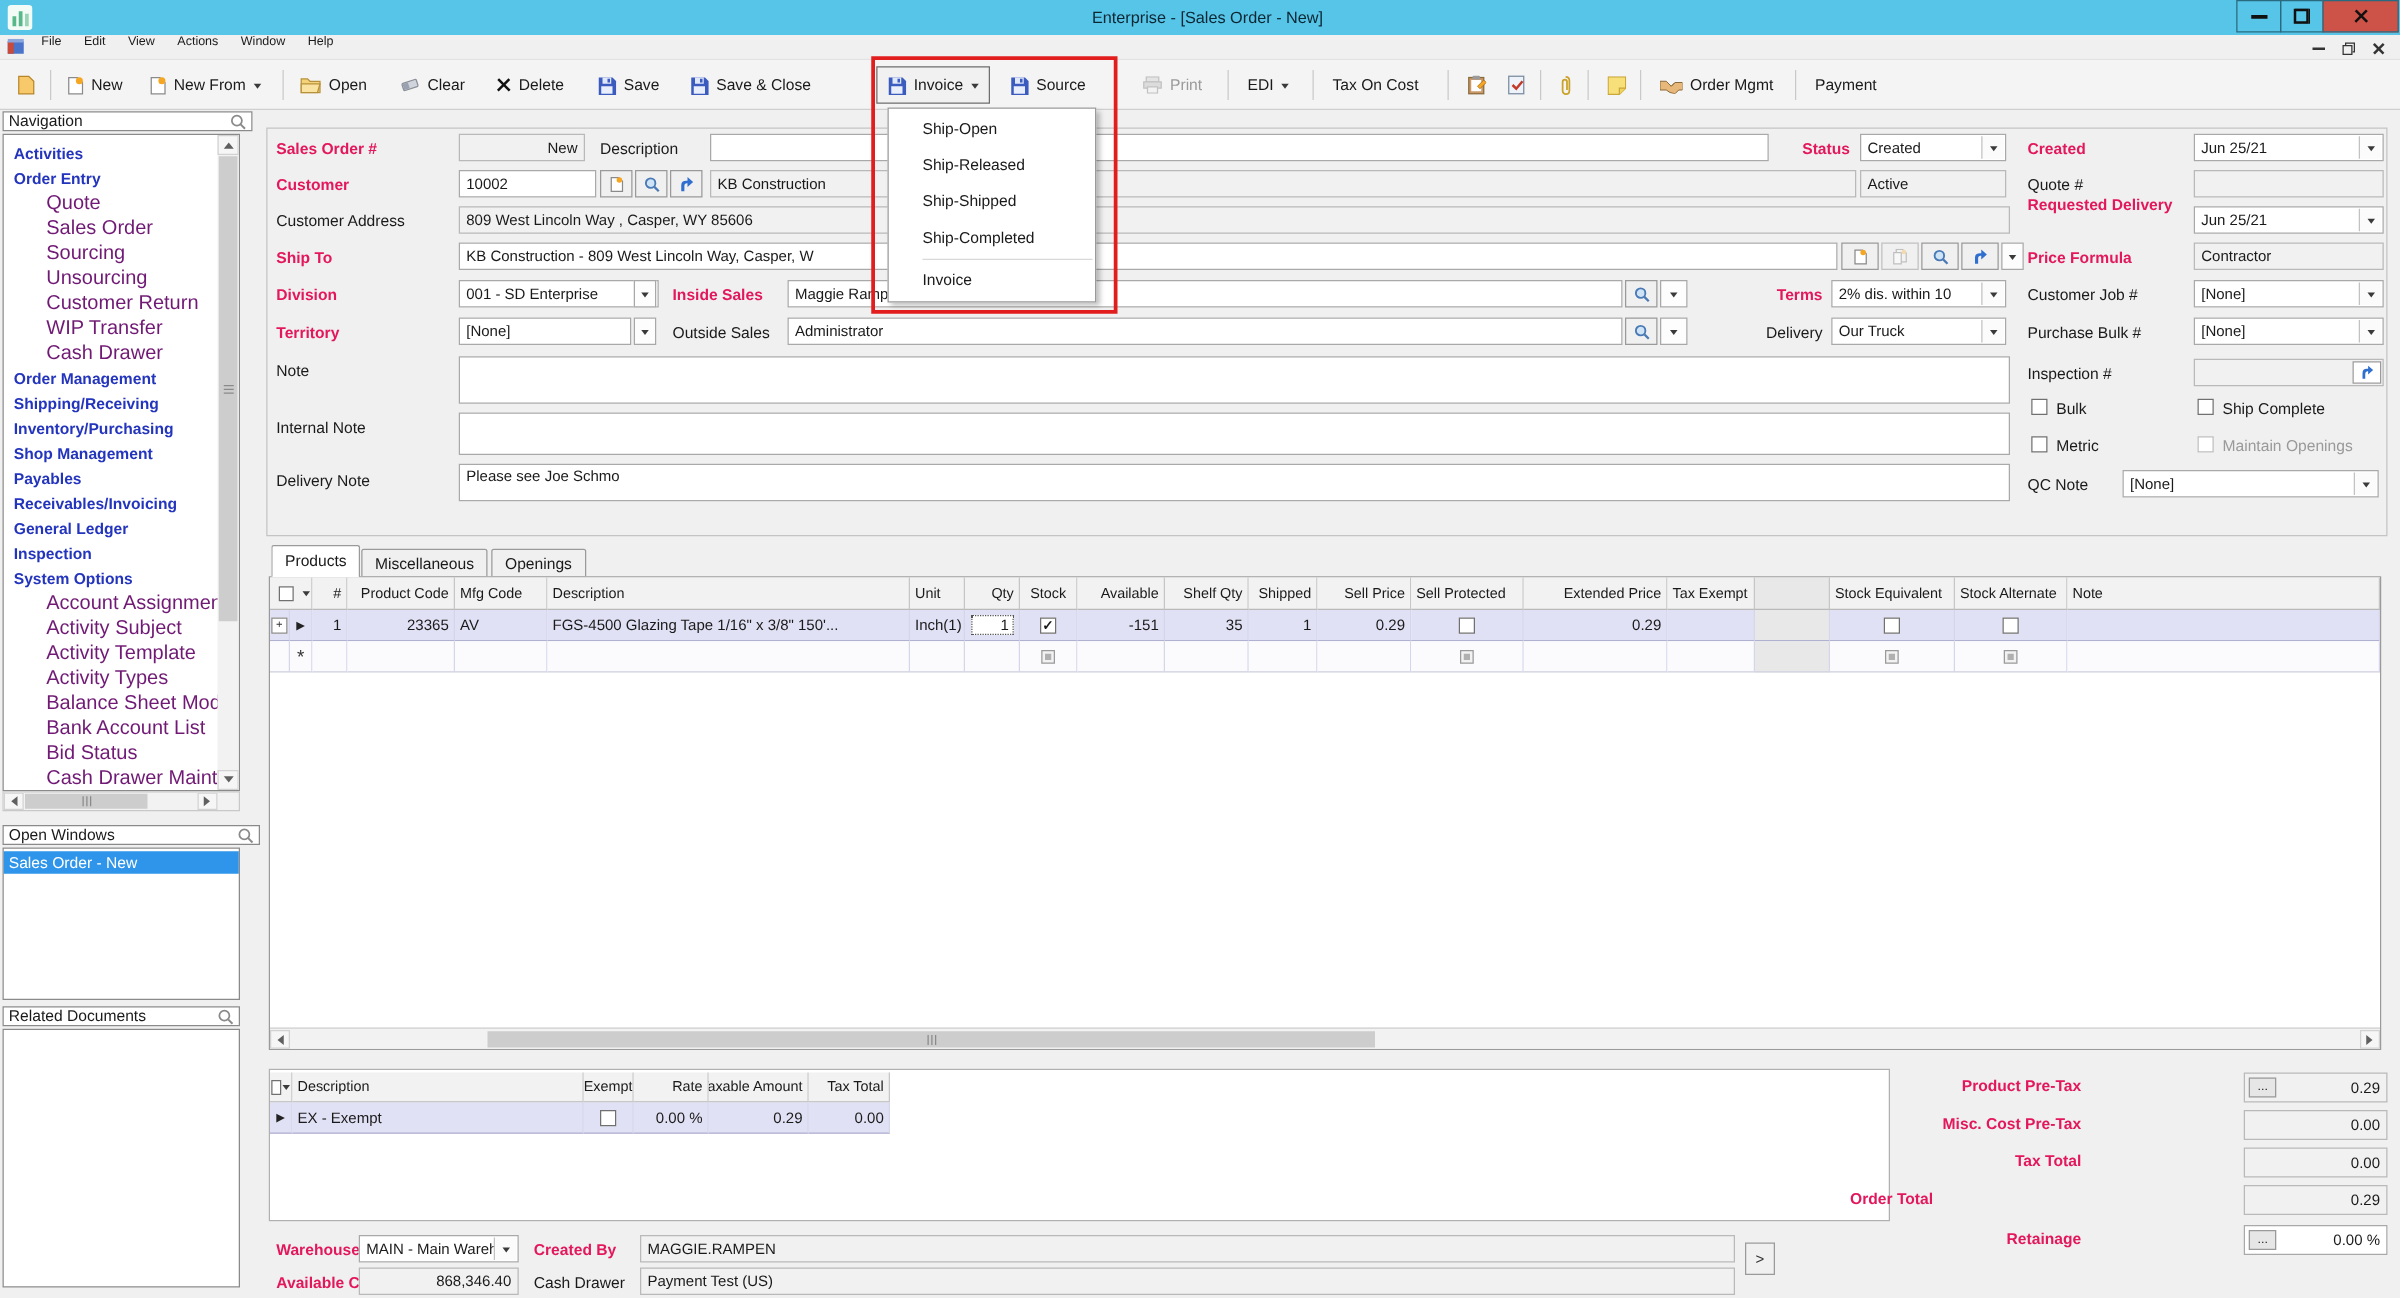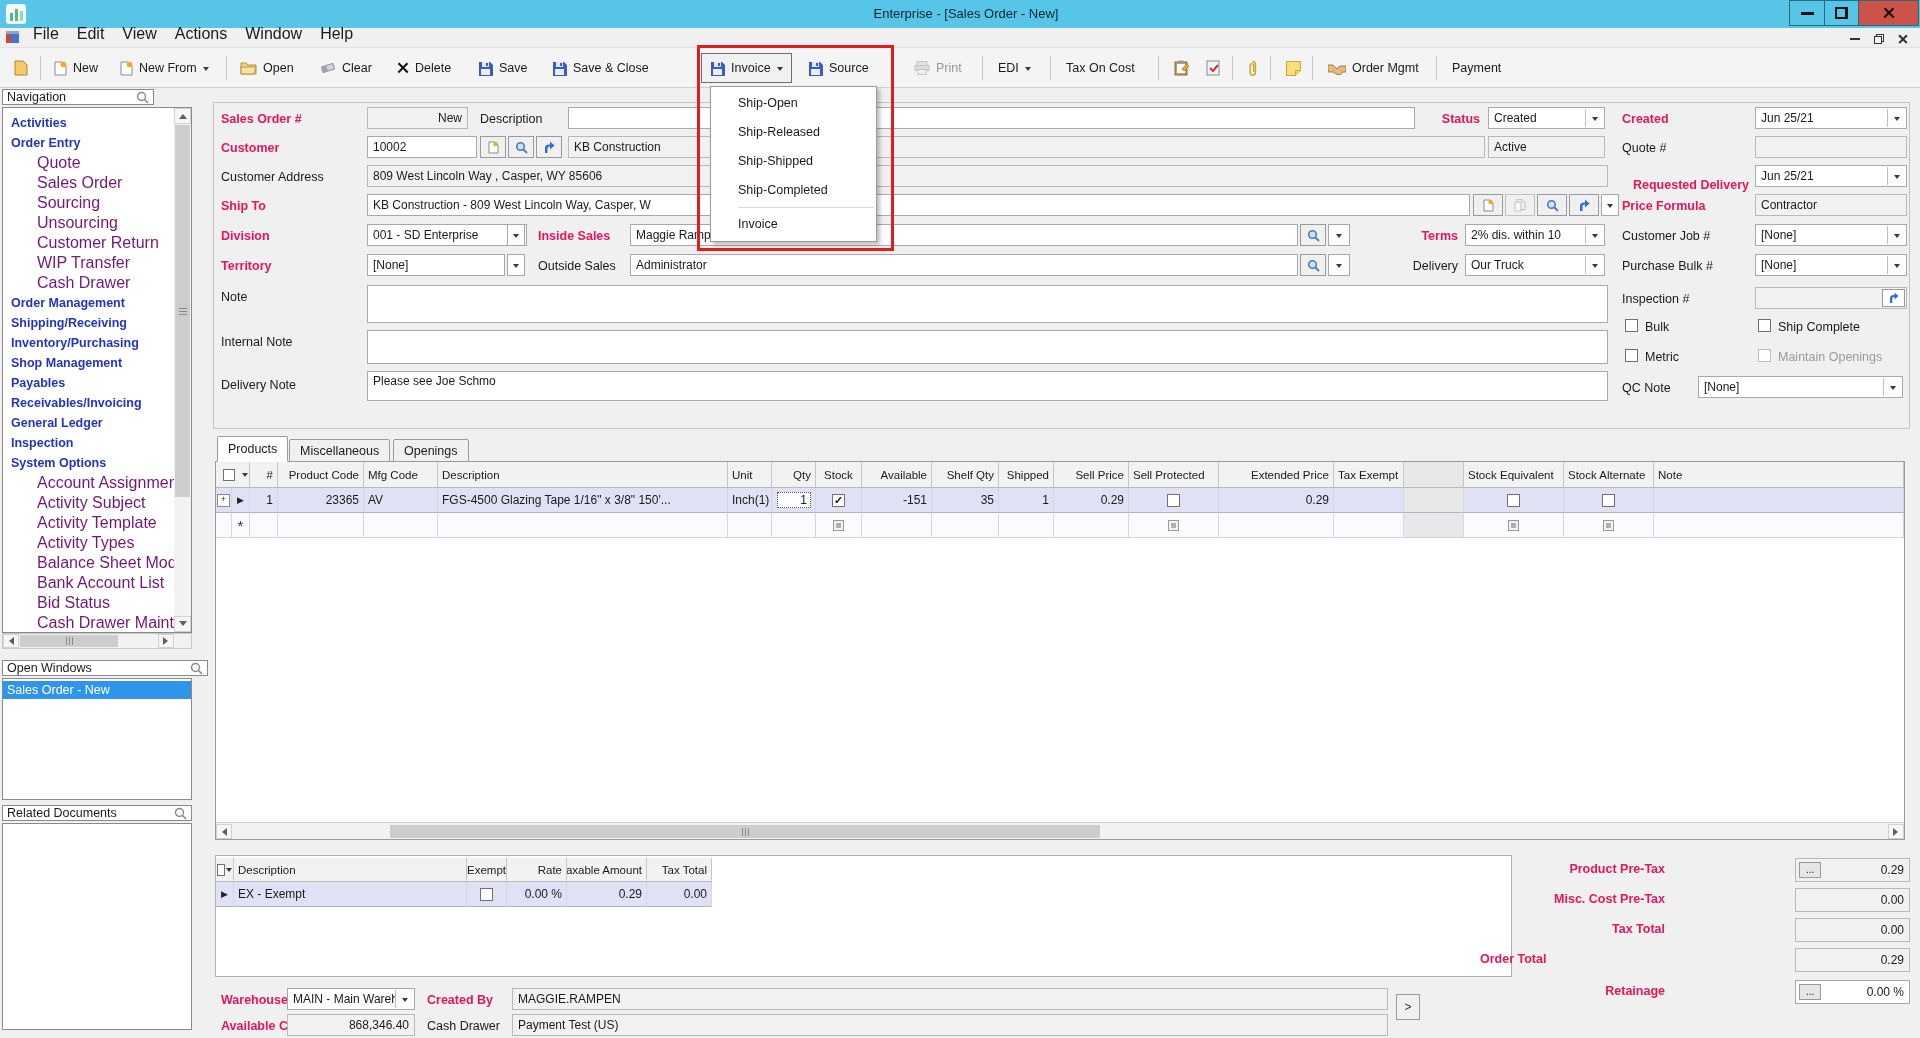--- a/index.html
+++ b/index.html
@@ -12,21 +12,21 @@
   .winbtn{position:absolute;top:0;height:26px;border:1px solid #2a6a80;display:flex;align-items:center;justify-content:center;box-sizing:border-box;}
   .x-icon{position:relative;width:14px;height:14px;display:inline-block;}
   .x-icon::before,.x-icon::after{content:"";position:absolute;left:50%;top:50%;width:13px;height:2.4px;background:#111;}
   .x-icon::before{transform:translate(-50%,-50%) rotate(45deg);}
   .x-icon::after{transform:translate(-50%,-50%) rotate(-45deg);}
   .min-bar{width:13px;height:3px;background:#111;}
   .restore-ic{position:relative;width:13px;height:12px;}
   .restore-ic::before{content:"";position:absolute;right:0;top:0;width:8px;height:8px;border:2px solid #111;}
   .restore-ic::after{content:"";position:absolute;left:0;bottom:0;width:8px;height:8px;border:2px solid #111;background:#56c5e8;}
   .menubar{left:0;top:28px;width:1920px;height:20px;background:#f0f0f0;display:flex;align-items:center;border-bottom:1px solid #e2e2e2;}
-  .menu-item{padding:0 9px;font-size:16px;height:28px;line-height:20px;}
+  .menu-item{padding:0 9px;font-size:10px;height:28px;line-height:20px;}
   .mdi-ctrl{position:absolute;top:31px;height:15px;display:flex;align-items:center;justify-content:center;width:20px;color:#333;}
   .mdi-min{width:10px;height:2px;background:#333;}
   .mdi-rest{position:relative;width:10px;height:10px;}
   .mdi-rest::before{content:"";position:absolute;right:0;top:0;width:6px;height:6px;border:1.5px solid #333;}
   .mdi-rest::after{content:"";position:absolute;left:0;bottom:0;width:6px;height:6px;border:1.5px solid #333;background:#f0f0f0;}
   .x-sm{position:relative;width:10px;height:10px;}
   .x-sm::before,.x-sm::after{content:"";position:absolute;left:50%;top:50%;width:11px;height:1.8px;background:#333;}
   .x-sm::before{transform:translate(-50%,-50%) rotate(45deg);}
   .x-sm::after{transform:translate(-50%,-50%) rotate(-45deg);}
   .toolbar{left:0;top:48px;width:1920px;height:40px;background:#f4f4f4;border-bottom:1px solid #cfcfcf;}
@@ -262,21 +262,21 @@
         <path d="M0 3 h5 l4 4 l3 -3 h6 v6 h-3 l-3 3 l-4 -1 l-3 -2 h-5 z" fill="#e8b87a" stroke="#8a6a3a" stroke-width="0.8"></path>
         <path d="M9 7 l3 -3" stroke="#8a6a3a" stroke-width="0.8" fill="none"></path>
       </svg>
     <span>Order Mgmt</span>
   </div>
   <div class="tsep" style="left:1436px;"></div>
   <div class="tb" style="left:1444px;">
     <span>Payment</span>
   </div>
 
-  <div class="abs panel-h" style="left:2px;top:89px;width:152px;height:16px;text-align:center;">
+  <div class="abs panel-h" style="left:2px;top:89px;width:200px;height:16px;text-align:center;">
     <span>Navigation</span>
     <svg width="13" height="13">
         <circle cx="5.5" cy="5.5" r="4" fill="#fff" stroke="#8a8a8a" stroke-width="1.4"></circle>
         <line x1="8.5" y1="8.5" x2="12" y2="12" stroke="#8a8a8a" stroke-width="1.6"></line>
       </svg>
   </div>
   <div class="abs panel-box" style="left:2px;top:107px;width:190px;height:526px;overflow:hidden;">
     <div style="padding-top:5px;width:172px;">
       <div class="nav-group">Activities</div>
       <div class="nav-group">Order Entry</div>
@@ -411,21 +411,21 @@
   <div class="fld" style="left:1488px;top:136px;width:117px;">
       <span>Active</span>
     </div>
   <div class="lbl" style="left:1622px;top:141px;">Quote #</div>
   <div class="fld" style="left:1755px;top:136px;width:152px;"></div>
 
   <div class="lbl" style="left:221px;top:170px;">Customer Address</div>
   <div class="fld" style="left:367px;top:165px;width:1241px;">
       <span>809 West Lincoln Way , Casper, WY  85606</span>
     </div>
-  <div class="lblr" style="left:1622px;top:178px;margin-left:11px;">Requested Delivery</div>
+  <div class="lblr" style="left:1622px;top:157px;">Requested Delivery</div>
   <div class="fld fldw combo" style="left:1755px;top:165px;width:152px;">
       <span>Jun 25/21</span>
       <span class="chev">
         <span class="tri-down"></span>
       </span>
     </div>
 
   <div class="lblr" style="left:221px;top:199px;">Ship To</div>
   <div class="fld fldw" style="left:367px;top:194px;width:1103px;">
       <span>KB Construction - 809 West Lincoln Way, Casper, W</span>

